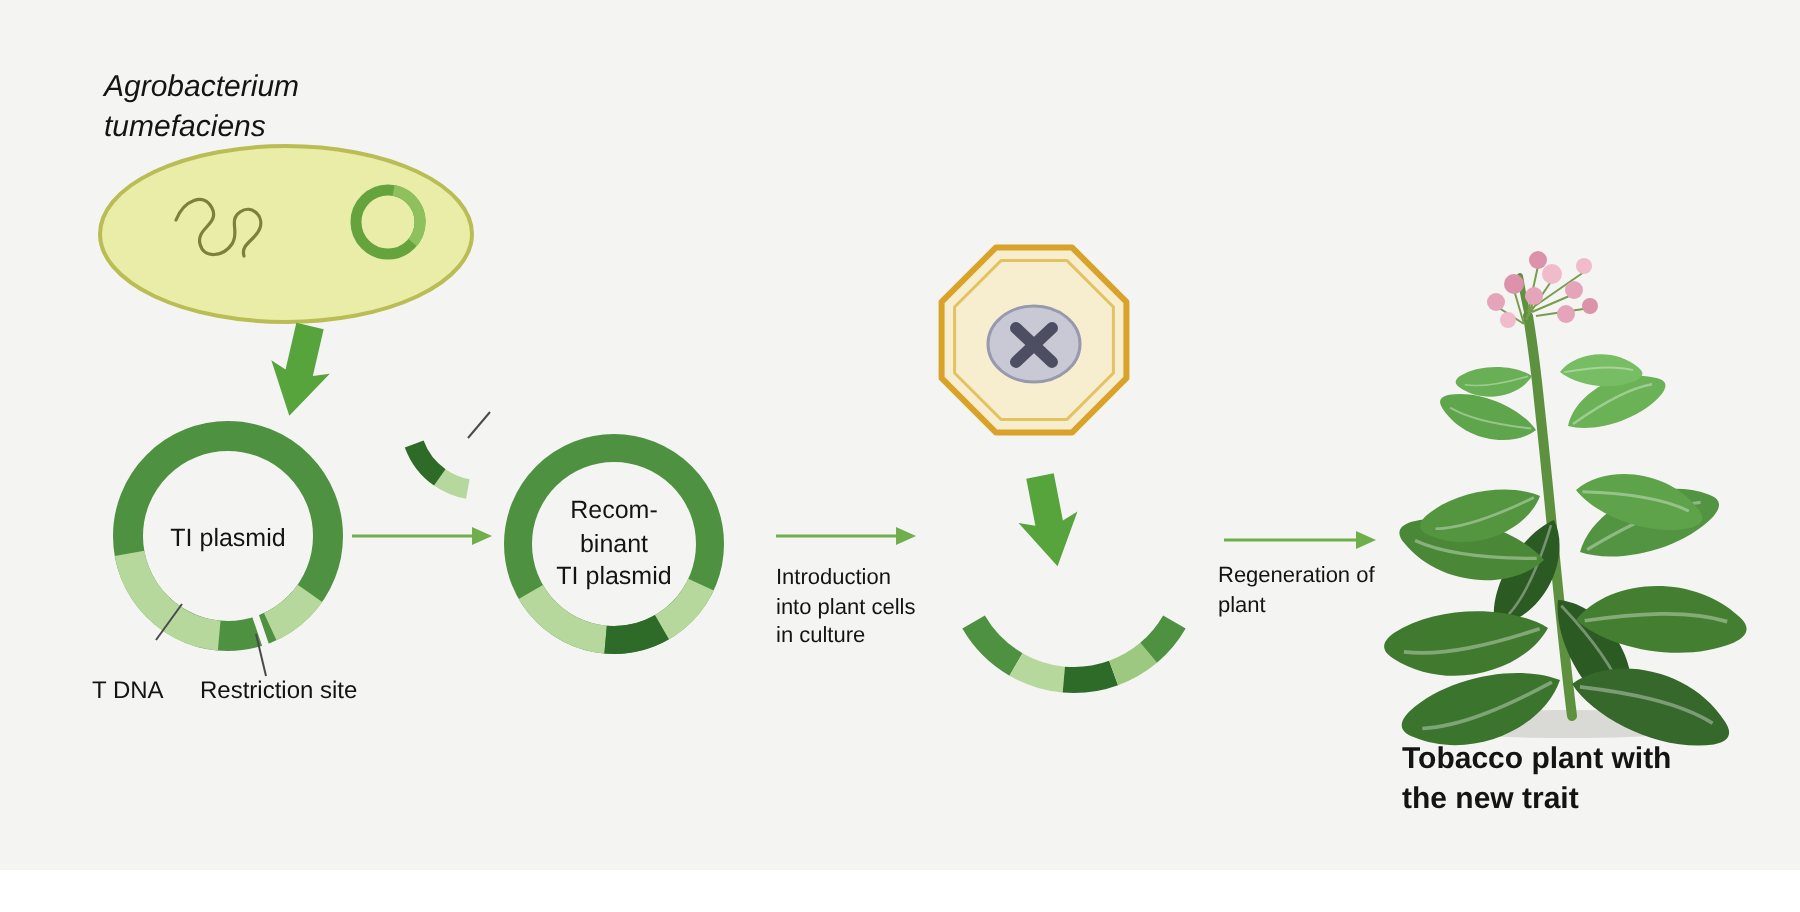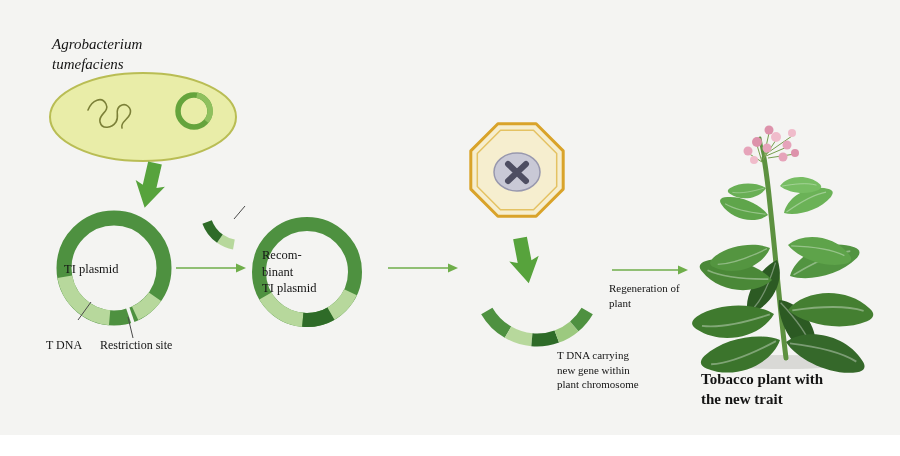--- a/index.html
+++ b/index.html
@@ -1,25 +1,25 @@
 <!DOCTYPE html>
 <html style="--bg: #f4f4f2; --ring-green: #4e9140; --ring-light: #b7d89c; --ring-mid: #9cc97f; --ring-dark: #2e6b28; --arrow-green: #57a33c; --thin-arrow: #6fae4a; --cell-fill: #f6eecf; --cell-border: #d9a32a; --flower-pink: #e6a4ba;"><head>
 <meta charset="utf-8">
 <style>
   html,body{margin:0;padding:0}
   .canvas{
     position:relative;width:900px;height:435px;
     background:var(--bg,#f4f4f2);
-    font-family:Liberation Serif, serif;
+    font-family:Liberation Sans, sans-serif;
     overflow:hidden;
   }
   .canvas > svg{position:absolute;left:0;top:0}
   .t{position:absolute;color:#141414;font-size:11px;line-height:1.33;white-space:pre-line}
   .italic{font-style:italic;font-size:15px;line-height:1.35}
-  .ring-label{text-align:left;font-size:12.5px}
+  .ring-label{text-align:center;font-size:12.5px}
   .s12{font-size:12px}
   .bold{font-weight:bold;font-size:15px;line-height:1.3}
 
   .nofill{fill:none}
   .stroke-green{stroke:var(--ring-green)}
   .stroke-light{stroke:var(--ring-light)}
   .stroke-dark{stroke:var(--ring-dark)}
   .stroke-mid{stroke:var(--ring-mid)}
   .sw15{stroke-width:15}
   .sw14{stroke-width:14}
@@ -149,24 +149,24 @@
 
   <div class="t ring-label" style="left:64px;top:261px;width:100px">TI plasmid</div>
   <div class="t s12" style="left:46px;top:338px">T DNA</div>
   <div class="t s12" style="left:100px;top:338px">Restriction site</div>
 
 
   <div class="t ring-label" style="left:262px;top:247px;width:90px">Recom-
 binant
 TI plasmid</div>
 
+  <div class="t" style="left:388px;top:282px">Introduction
+into plant cells
+in culture</div>
 
-  <div class="t" style="left:557px;top:348px">T DNA carrying
-new gene within
-plant chromosome</div>
 
   <div class="t" style="left:609px;top:281px">Regeneration of
 plant</div>
 
   <div class="t bold" style="left:701px;top:370px">Tobacco plant with
 the new trait</div>
 
 </div>
 
 </body></html>

